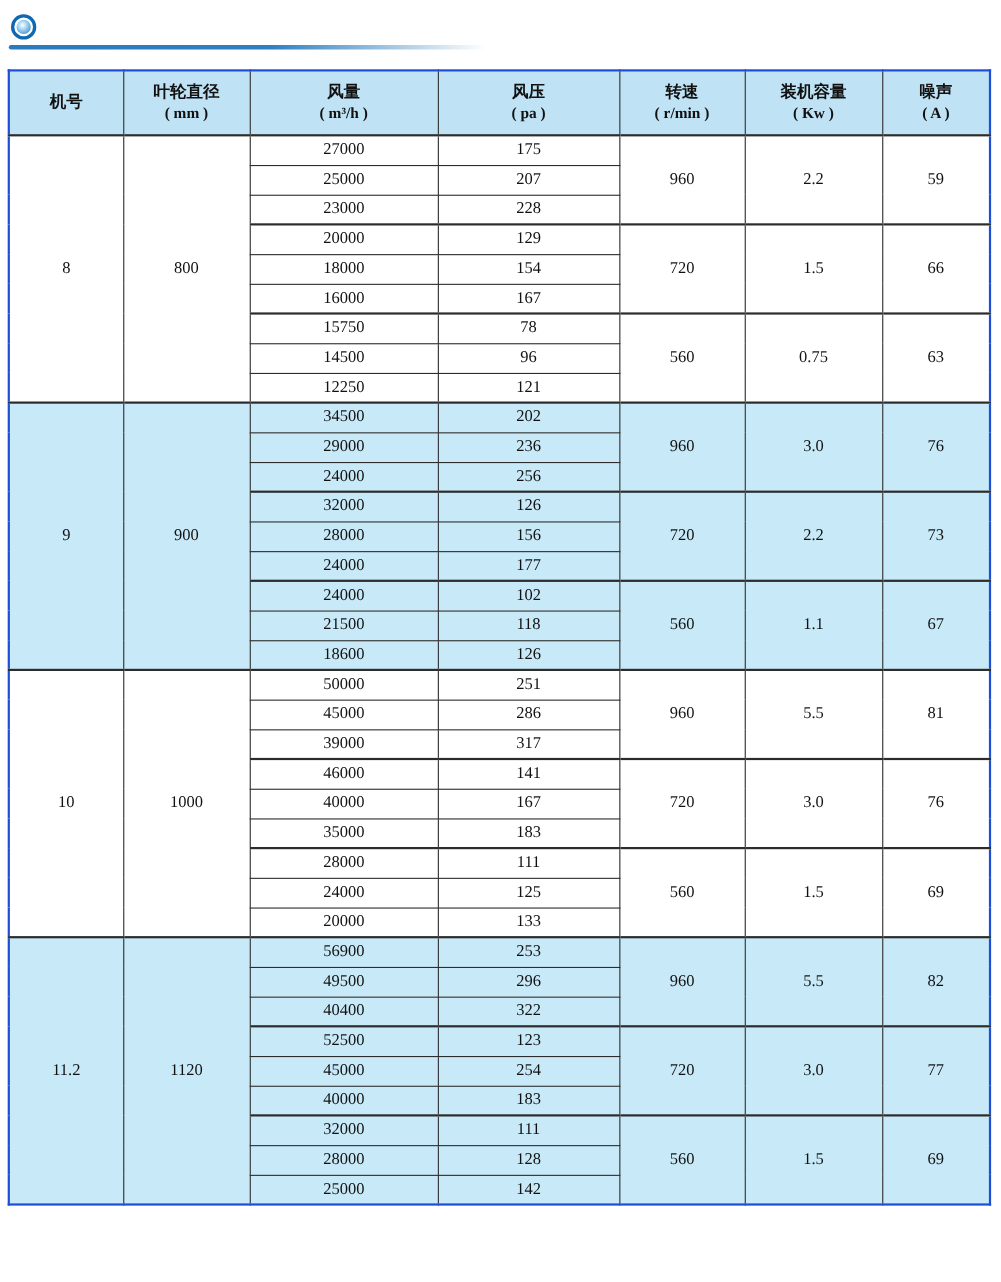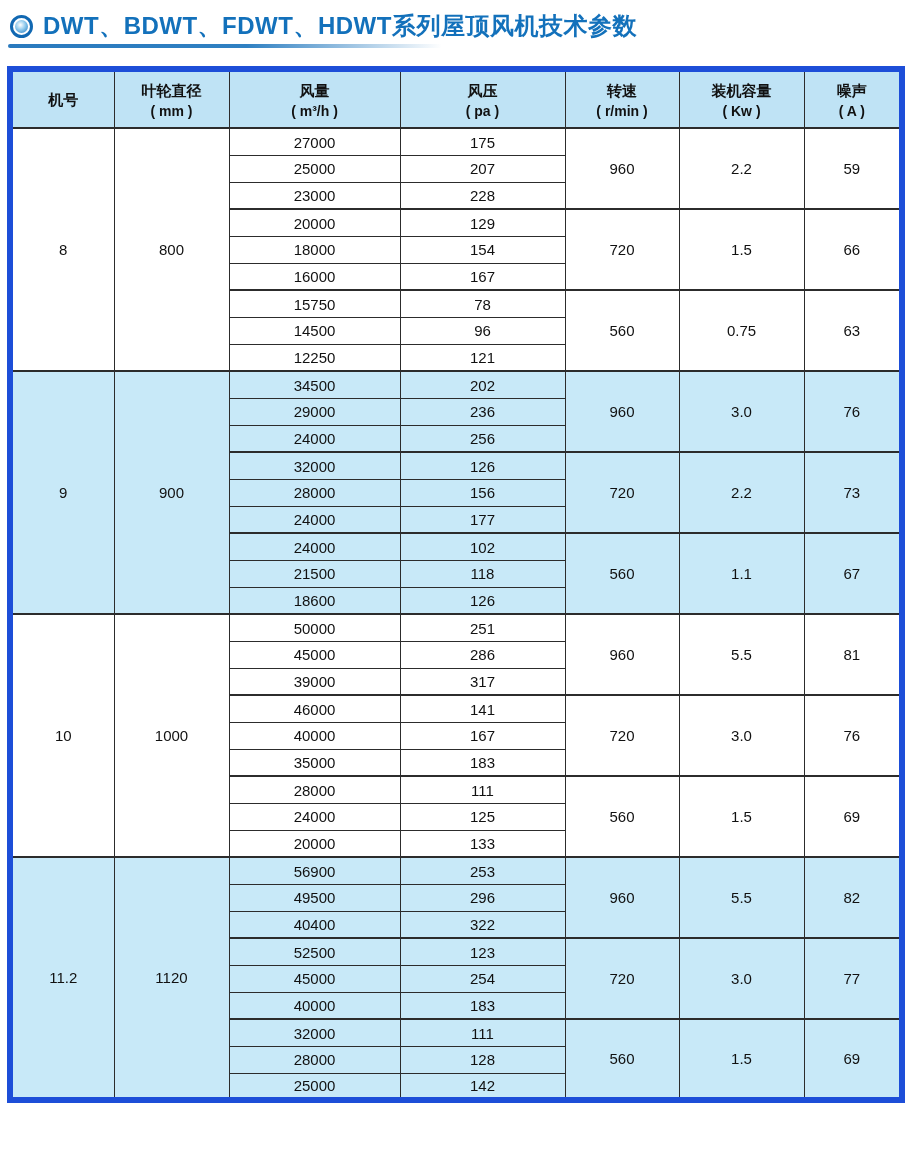--- a/index.html
+++ b/index.html
@@ -37,21 +37,22 @@
     background: linear-gradient(90deg, #2a7abe 0%, #2f80c2 55%, rgba(224,239,250,0) 100%);
     border-radius: 2px;
   }
 
   
   table.params {
     border-collapse: collapse;
     table-layout: fixed;
     width: 892px;
     margin: 18px 0 0 7px;
-    border: 6px solid #1d4ed8;
+    border: 2px solid #1d4ed8;
+    font-family: Liberation Serif, serif;
   }
   col.c-model    { width: 104px; }
   col.c-diameter { width: 115px; }
   col.c-flow     { width: 171px; }
   col.c-pressure { width: 165px; }
   col.c-speed    { width: 114px; }
   col.c-power    { width: 125px; }
   col.c-noise    { width: 98px; }
 
   th, td {
@@ -78,21 +79,20 @@
 </style>
 </head>
 <body>
 
 <div class="page">
 
   <div class="title-row">
     <span class="title-icon">
       <span class="sphere"></span>
     </span>
-    <h1 class="page-title">DWT、BDWT、FDWT、HDWT系列屋顶风机技术参数</h1>
   </div>
   <div class="title-underline"></div>
 
   <table class="params">
     <colgroup>
       <col class="c-model">
         <col class="c-diameter">
         <col class="c-flow">
       <col class="c-pressure">
         <col class="c-speed">

